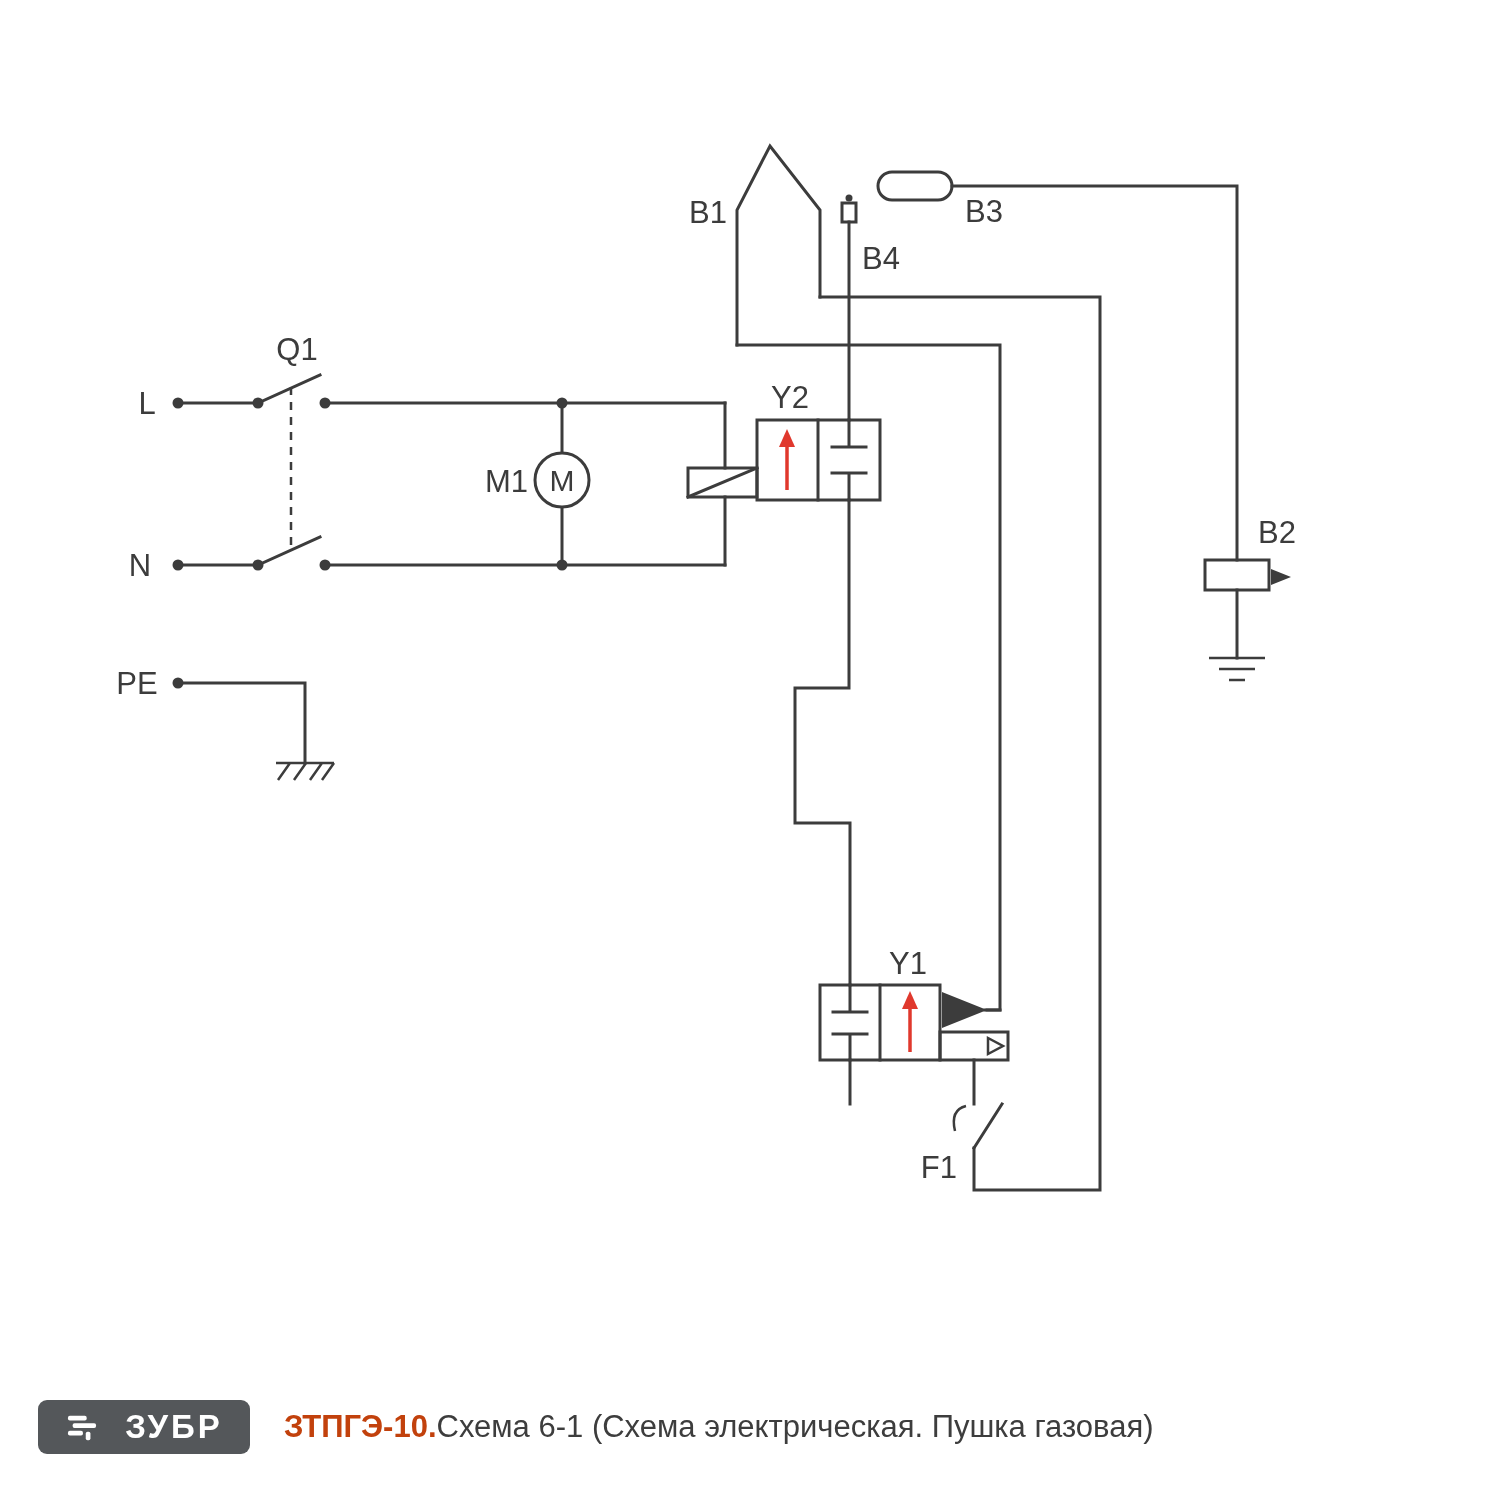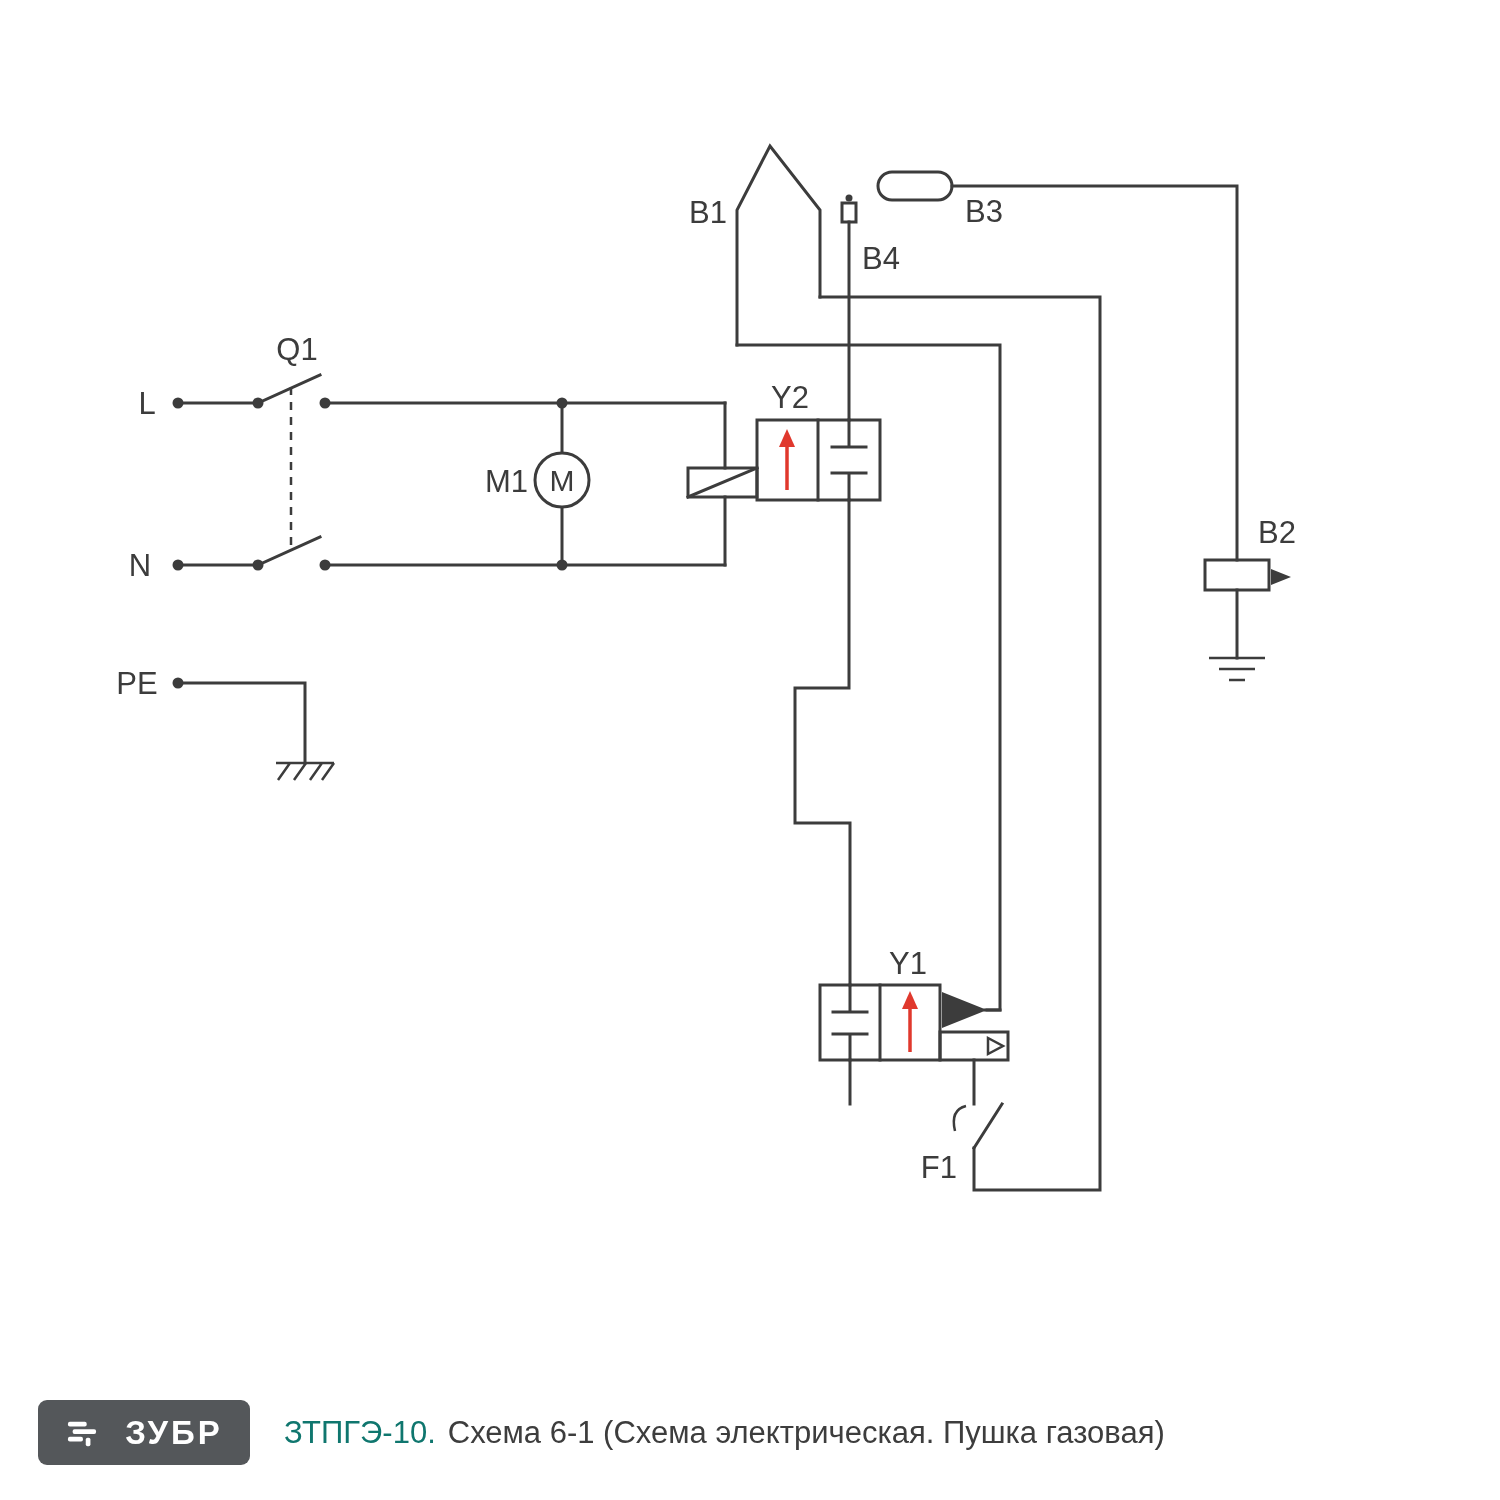--- a/index.html
+++ b/index.html
@@ -18,28 +18,28 @@
   .redln  { stroke:#e0382d; stroke-width:3.5; fill:none; }
   .redfl  { fill:#e0382d; stroke:none; }
   text.lbl {
     font-family:"Liberation Sans", sans-serif;
     font-size:31px; fill:#3c3c3c;
   }
   text.motor { font-size:30px; }
 
   .footer { position:absolute; left:38px; top:1400px; display:flex; align-items:center; gap:34px; }
   .logo {
-    width:212px; height:65px; background:#54575a; border-radius:9px;
+    width:212px; height:54px; background:#54575a; border-radius:9px;
     display:flex; align-items:center; justify-content:center; gap:26px;
     box-sizing:border-box;
   }
   .bison { width:34px; height:30px; fill:#ffffff; }
   .brand { color:#ffffff; font-weight:bold; font-size:33px; letter-spacing:3px; }
   .caption { font-size:31px; color:#3d3d3d; white-space:nowrap; }
-  .model { font-weight:normal; color:#0f766e; margin-right:12px; }
+  .model { font-weight:bold; color:#c2410c; margin-right:0; }
 </style>
 </head>
 <body>
 
 <svg class="schematic" width="1500" height="1500" viewBox="0 0 1500 1500">
 
   <g>
     <path class="wire" d="M178 403 H258 M325 403 H725 M258 403 L320 375"></path>
     <path class="wire" d="M178 565 H258 M325 565 H725 M258 565 L320 537"></path>
     <path class="dashed" d="M291 387 V551"></path>

